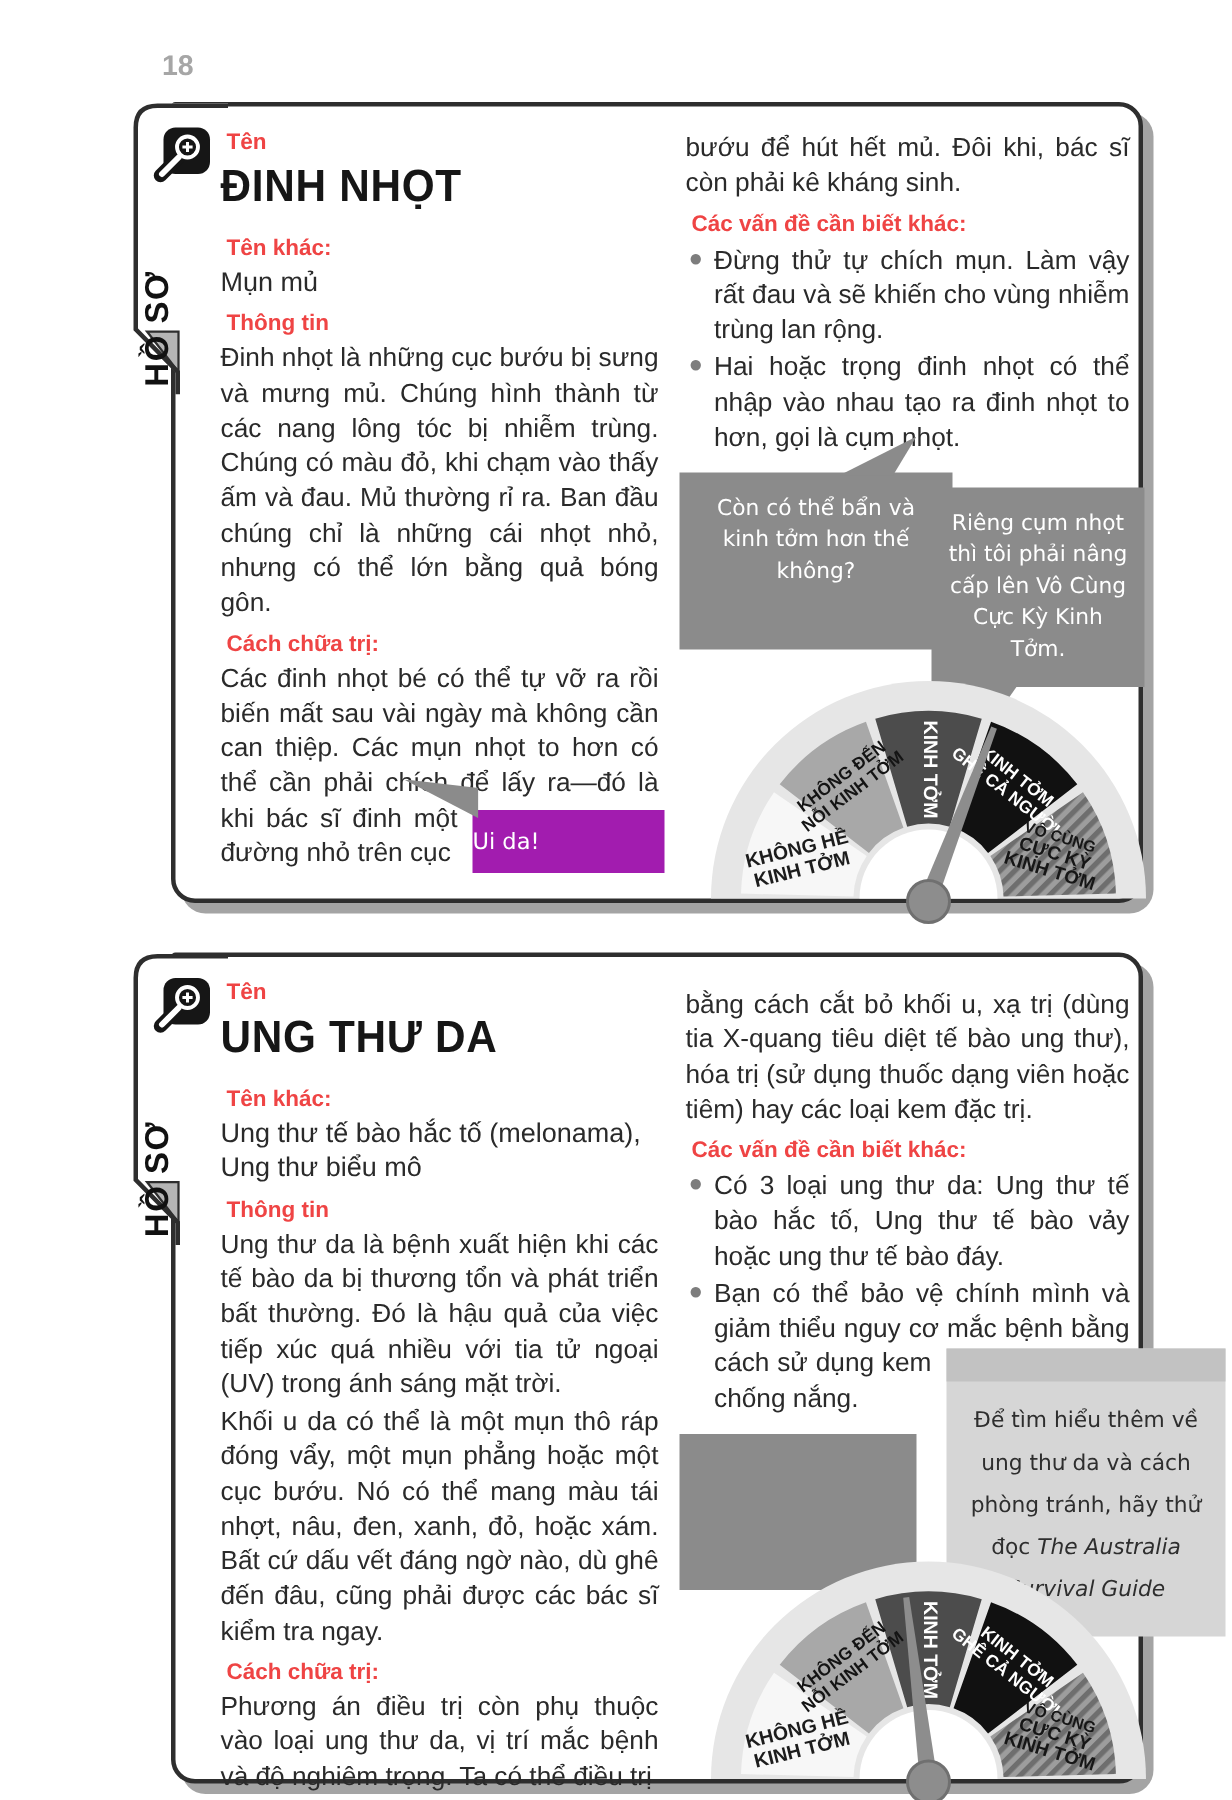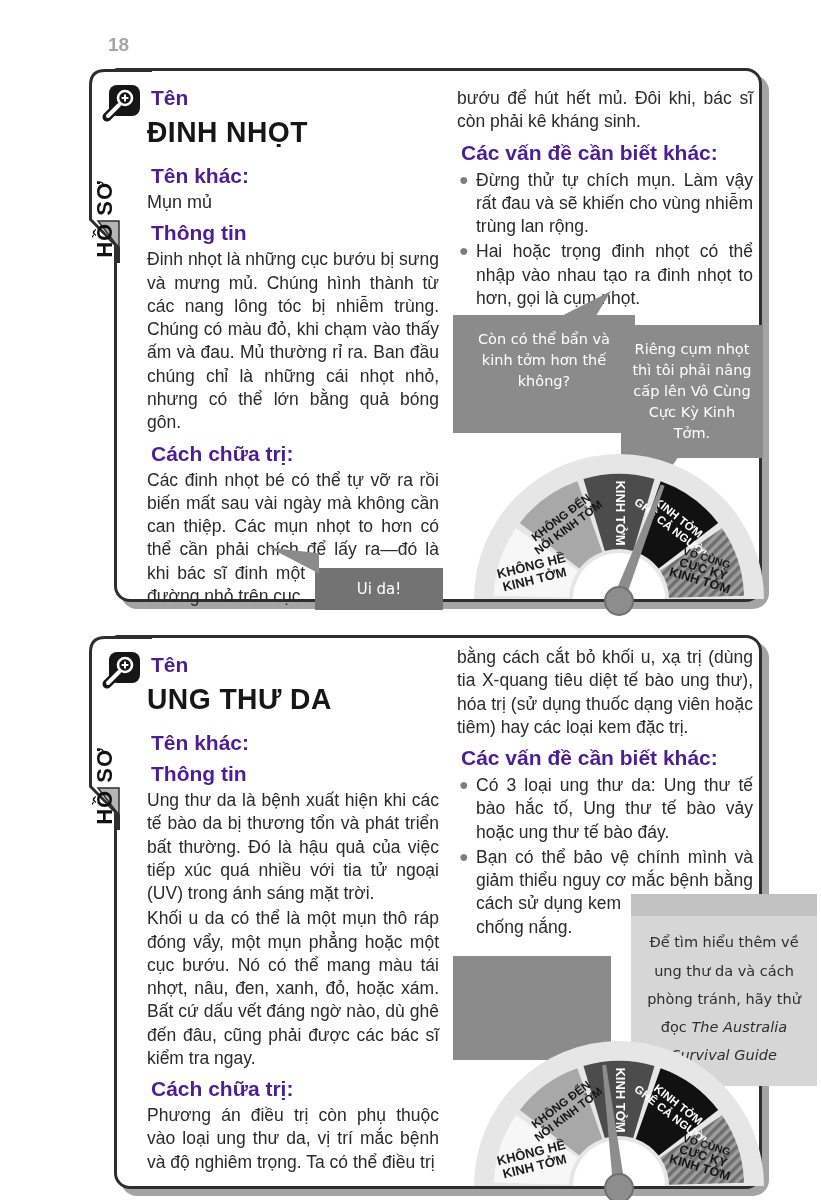--- a/index.html
+++ b/index.html
@@ -22,21 +22,21 @@
   .tab-svg{position:absolute;left:-31px;top:-4px;}
   .tab-label{
     position:absolute;left:-25px;top:212px;width:128px;text-align:center;
     transform:rotate(-90deg);transform-origin:0 0;
     font-size:22px;font-weight:bold;color:#111;letter-spacing:1px;white-space:nowrap;
   }
   .tab-icon{position:absolute;left:-16px;top:12px;}
   
   .col-left{position:absolute;left:30px;top:8px;width:292px;}
   .col-right{position:absolute;left:340px;top:8px;width:296px;}
-  .lbl{font-size:21px;font-weight:bold;color:#4c1d95;margin:7px 0 3px 4px;}
+  .lbl{font-size:15px;font-weight:bold;color:#ef4444;margin:7px 0 3px 4px;}
   .title{font-size:30px;font-weight:bold;color:#161616;margin:2px 0 8px 0;display:inline-block;transform:scaleX(.94);transform-origin:left;white-space:nowrap;letter-spacing:.5px;}
   .val{font-size:18px;color:#2a2a2a;line-height:1.3;margin:0 0 4px 0;}
   .body-txt{font-size:17.5px;color:#2a2a2a;line-height:1.33;text-align:justify;margin:2px 0 0 0;}
   .bullets{list-style:none;margin:4px 0 0 0;padding:0;}
   .bullets li{position:relative;padding-left:19px;font-size:17.5px;color:#2a2a2a;line-height:1.33;text-align:justify;margin-bottom:2px;}
   .bullets li .dot{position:absolute;left:2px;top:0;color:#7d7d7d;font-size:16px;}
   
   .bubble{
     position:absolute;background:#8b8b8b;color:#fff;text-align:center;
     font-family:"DejaVu Sans",cursive;font-size:14.5px;line-height:1.45;
@@ -44,21 +44,21 @@
   }
   .tail{position:absolute;background:#8b8b8b;}
   .bq{left:336px;top:244px;width:182px;min-height:118px;}
   .bq .tail{top:-24px;right:24px;width:56px;height:26px;clip-path:polygon(100% 0,8% 100%,72% 100%);}
   .ba{left:504px;top:254px;width:142px;min-height:128px;}
   .ba .tail{bottom:-28px;left:28px;width:30px;height:30px;clip-path:polygon(0 0,100% 0,30% 100%);}
   .bd{left:336px;top:318px;width:158px;min-height:104px;}
   .bd .tail{bottom:-30px;right:14px;width:44px;height:32px;clip-path:polygon(0 0,100% 0,100% 100%);}
   .ouch{
     position:relative;float:right;width:128px;height:42px;margin:6px -4px 0 10px;
-    background:#737373;color:#fff;text-align:center;
+    background:#a21caf;color:#fff;
     font-family:"DejaVu Sans",cursive;font-size:15px;line-height:42px;
   }
   .ouch .tail{top:-20px;left:-46px;width:50px;height:26px;clip-path:polygon(0 0,100% 22%,100% 100%);}
   
   .note{
     float:right;width:186px;margin:2px -64px 6px 10px;position:relative;
     background:#d6d6d6;border-top:22px solid #c2c2c2;
     padding:12px 8px 16px 8px;box-sizing:border-box;
     font-family:"DejaVu Sans",cursive;font-size:14.5px;color:#2e2e2e;
     text-align:center;line-height:1.95;
@@ -166,29 +166,30 @@
     <circle cx="24" cy="15" r="7" fill="none" stroke="#ffffff" stroke-width="2.6"></circle>
     <line x1="24" y1="11.6" x2="24" y2="18.4" stroke="#ffffff" stroke-width="2"></line>
     <line x1="20.6" y1="15" x2="27.4" y2="15" stroke="#ffffff" stroke-width="2"></line>
   </svg>
   <div class="tab-label">HỒ SƠ</div>
 
   <div class="col-left">
     <div class="lbl">Tên</div>
     <div class="title">UNG THƯ DA</div>
     <div class="lbl">Tên khác:</div>
+    <p class="val">Ung thư tế bào hắc tố (melonama), Ung thư biểu mô</p>
     <div class="lbl">Thông tin</div>
     <p class="body-txt">Ung thư da là bệnh xuất hiện khi các tế bào da bị thương tổn và phát triển bất thường. Đó là hậu quả của việc tiếp xúc quá nhiều với tia tử ngoại (UV) trong ánh sáng mặt trời.</p>
     <p class="body-txt">Khối u da có thể là một mụn thô ráp đóng vẩy, một mụn phẳng hoặc một cục bướu. Nó có thể mang màu tái nhợt, nâu, đen, xanh, đỏ, hoặc xám. Bất cứ dấu vết đáng ngờ nào, dù ghê đến đâu, cũng phải được các bác sĩ kiểm tra ngay.</p>
     <div class="lbl">Cách chữa trị:</div>
     <p class="body-txt">Phương án điều trị còn phụ thuộc vào loại ung thư da, vị trí mắc bệnh và độ nghiêm trọng. Ta có thể điều trị</p>
   </div>
 
   <div class="col-right">
-    <p class="body-txt" style="margin-top:0">bằng cách cắt bỏ khối u, xạ trị (dùng tia X-quang tiêu diệt tế bào ung thư), hóa trị (sử dụng thuốc dạng viên hoặc tiêm) hay các loại kem đặc trị.</p>
+    <p class="body-txt" style="margin-top:12px">bằng cách cắt bỏ khối u, xạ trị (dùng tia X-quang tiêu diệt tế bào ung thư), hóa trị (sử dụng thuốc dạng viên hoặc tiêm) hay các loại kem đặc trị.</p>
     <div class="lbl">Các vấn đề cần biết khác:</div>
     <ul class="bullets">
       <li><span class="dot">●</span><span>Có 3 loại ung thư da: Ung thư tế bào hắc tố, Ung thư tế bào vảy hoặc ung thư tế bào đáy.</span></li>
       <li><span class="dot">●</span><span>Bạn có thể bảo vệ chính mình và giảm thiểu nguy cơ mắc bệnh</span>
         <span class="note"><span>Để tìm hiểu thêm về ung thư da và cách phòng tránh, hãy thử đọc </span><span class="book">The Australia Survival Guide</span></span>
         <span>bằng cách sử dụng kem chống nắng.</span>
       </li>
     </ul>
   </div>
 

